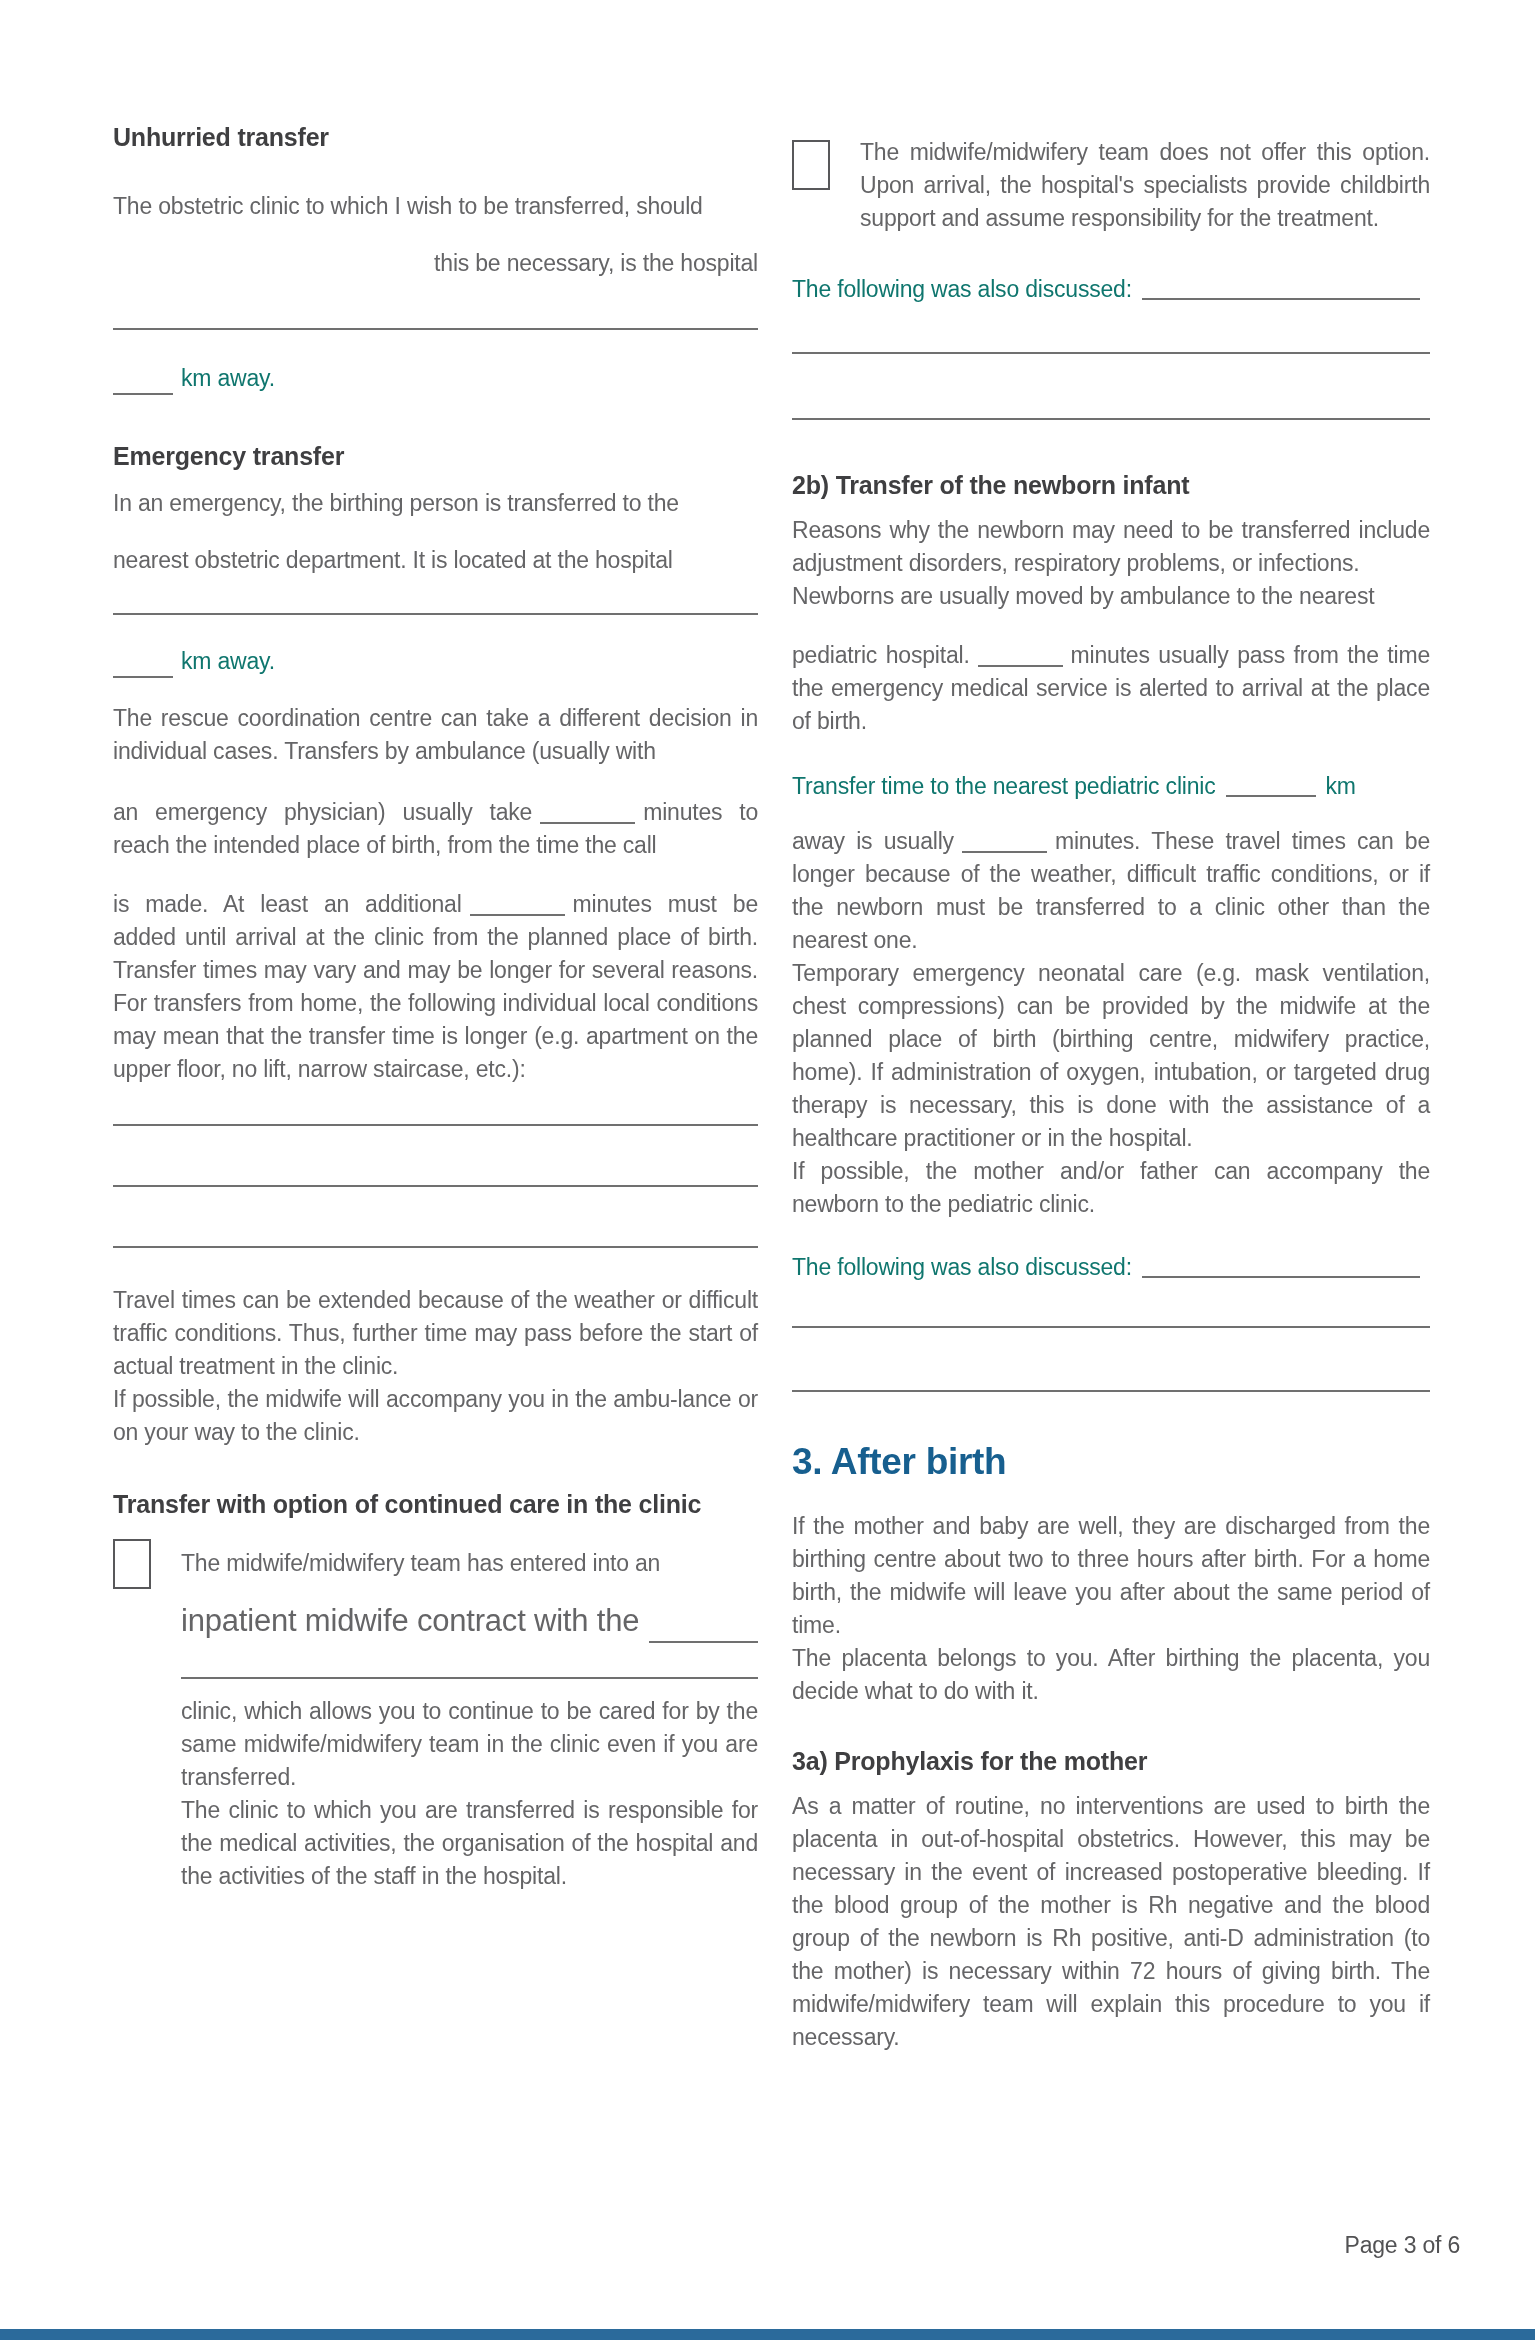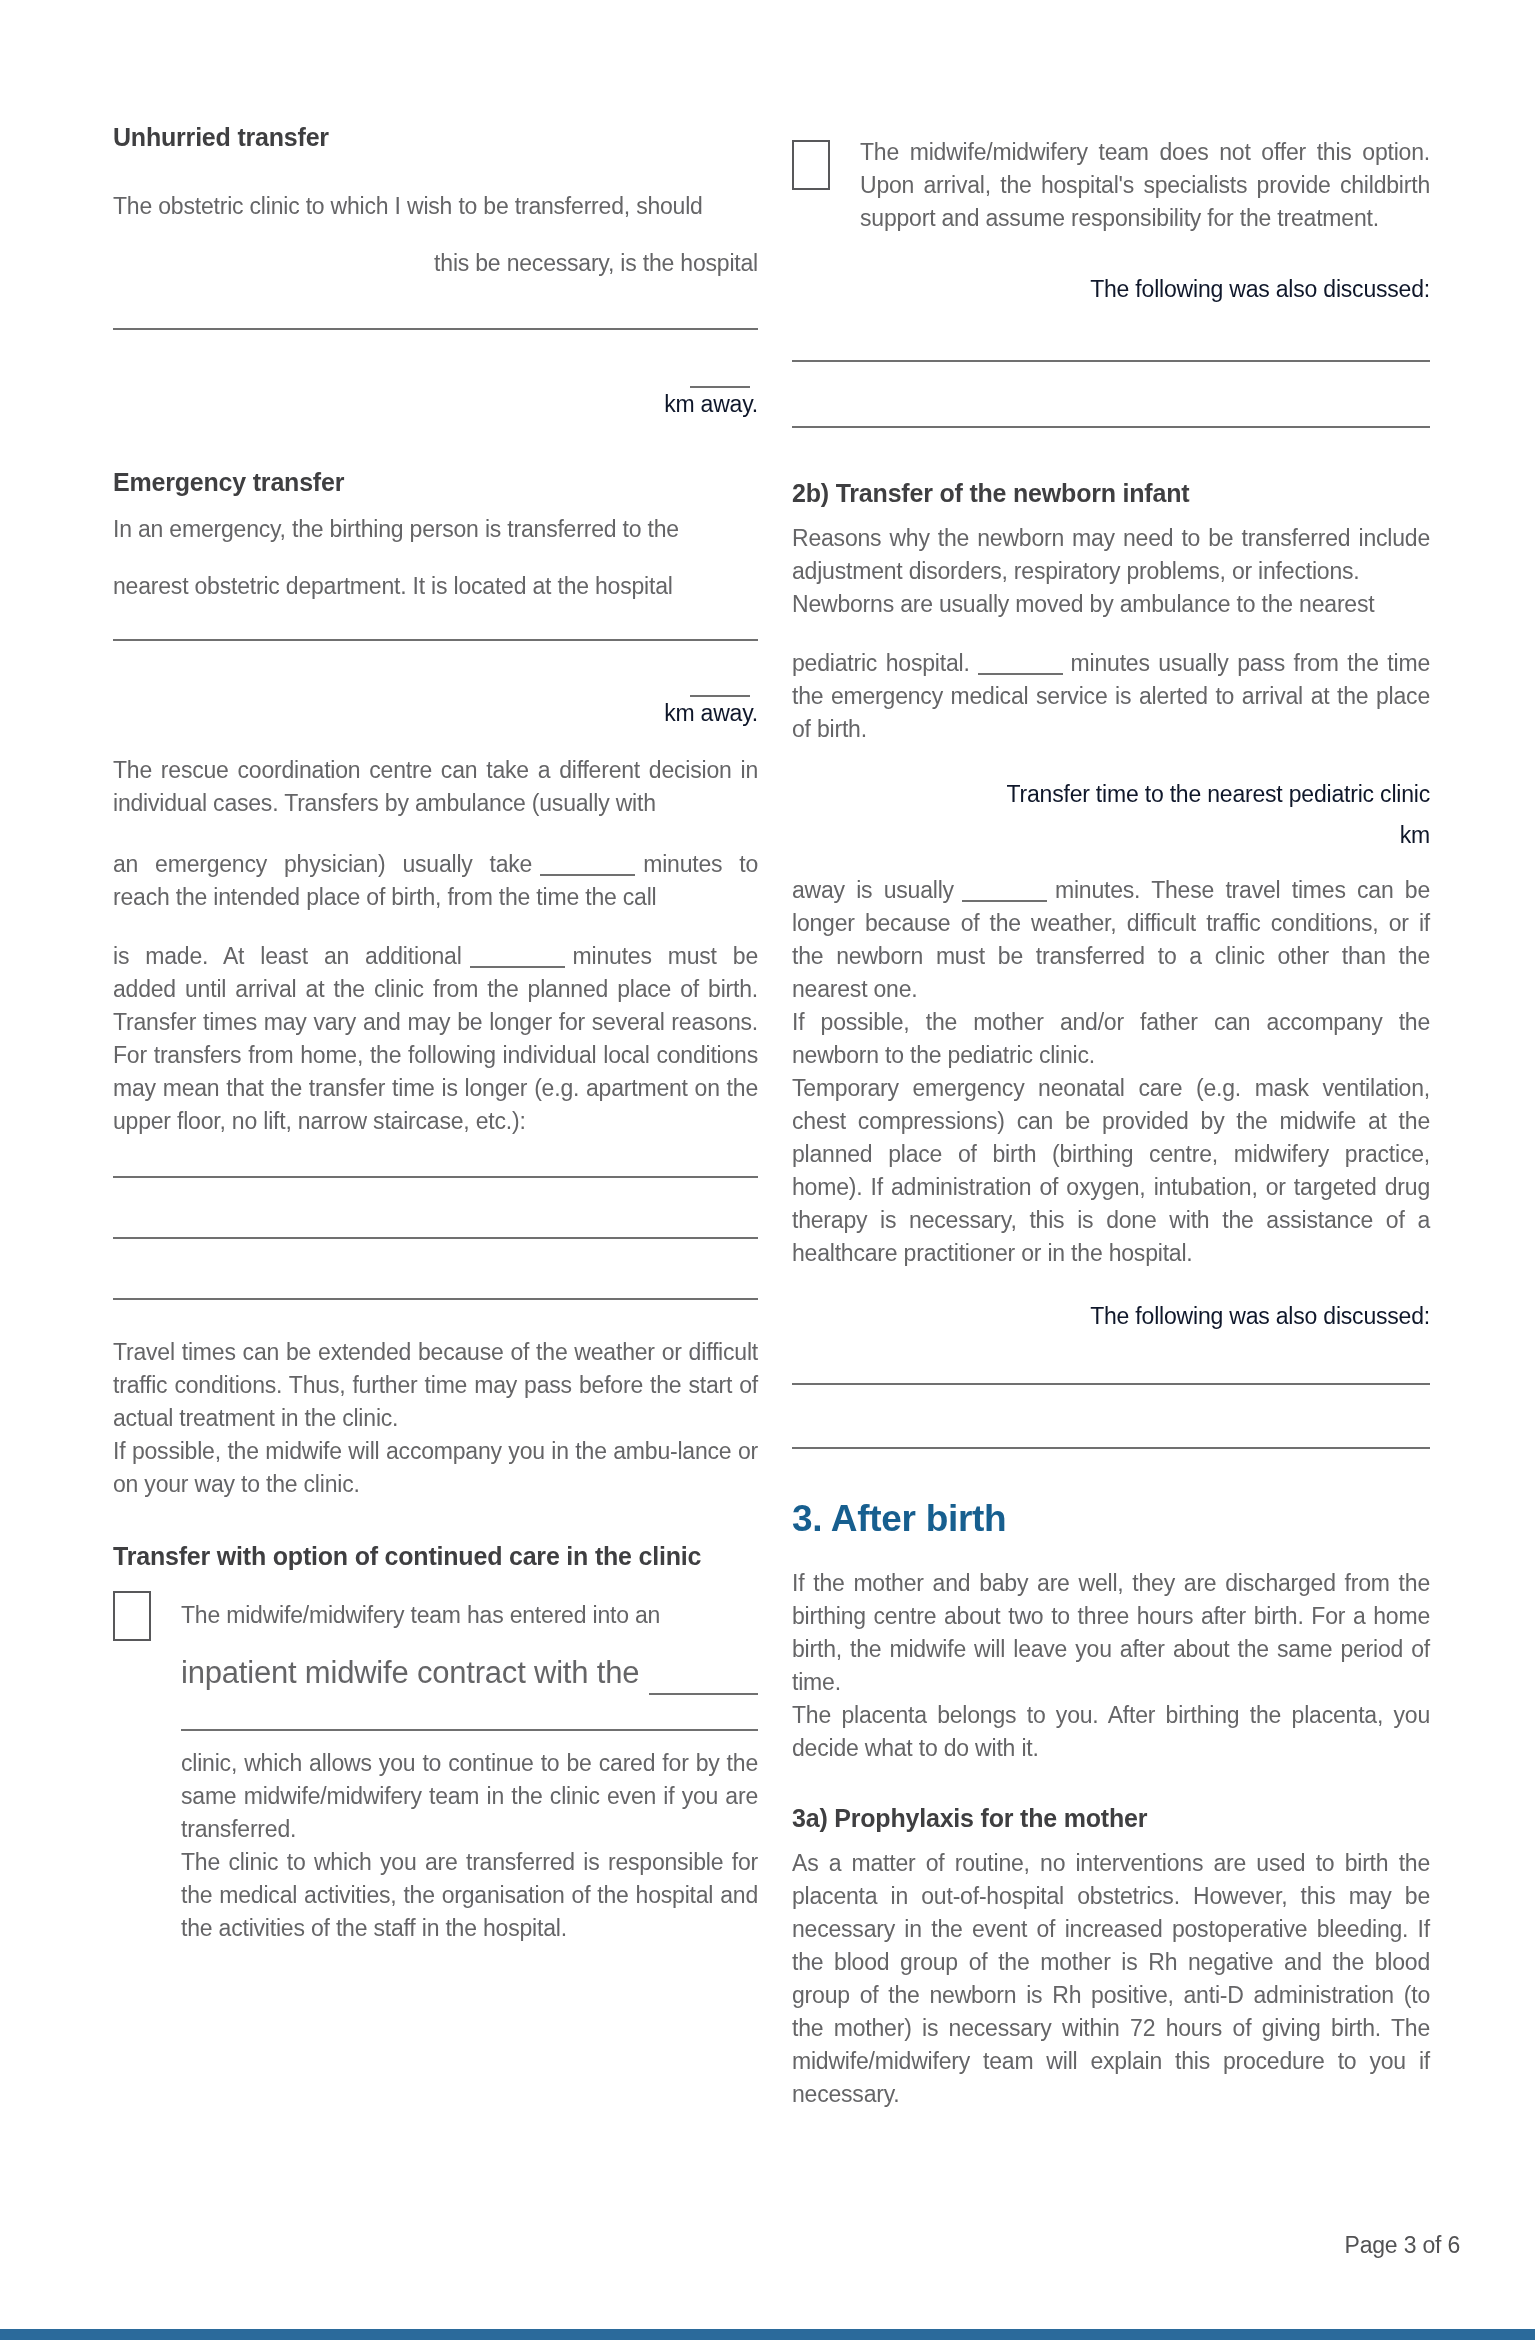--- a/index.html
+++ b/index.html
@@ -35,21 +35,21 @@
   .blank{
     display:inline-block;height:24px;vertical-align:-4px;
     border-bottom:2px solid #707070;margin:0 8px;
   }
   .w60{width:60px;margin-left:0;}
   .w85{width:85px;}
   .w95{width:95px;}
   .blank-full{border-bottom:2px solid #707070;height:0;}
   .row-blank{display:flex;align-items:flex-end;}
   .row-blank .fill{flex:1;border-bottom:2px solid #707070;margin-left:10px;margin-bottom:6px;}
-  .row-inline{display:flex;align-items:flex-end;font-size:23px;line-height:33px;letter-spacing:-0.2px;color:#0f172a;flex-direction:column;}
+  .row-inline{display:flex;align-items:flex-end;font-size:23px;line-height:33px;letter-spacing:-0.2px;color:#0f766e;}
   .row-inline .fill{flex:1;border-bottom:2px solid #707070;margin:0 10px 6px 10px;}
 
   
   .cbrow{display:flex;}
   .cbbox{
     flex:0 0 auto;width:34px;height:46px;margin-top:4px;
     border:2px solid #58585a;background:#fff;
   }
   .cbcontent{margin-left:30px;flex:1;}
 
@@ -164,22 +164,22 @@
 
     <div class="row-inline" style="margin-top:32px;">
       <span>Transfer time to the nearest pediatric clinic</span>
       <span class="fill" style="max-width:90px;"></span>
       <span>km</span>
     </div>
 
     <p class="body" style="margin-top:22px;">
       <span>away is usually</span><span class="blank w85"></span><span>minutes. These travel times can be longer because of the weather, difficult traffic conditions, or if the newborn must be transferred to a clinic other than the nearest one.</span>
     </p>
+    <p class="body">Temporary emergency neonatal care (e.g. mask ventilation, chest compressions) can be provided by the midwife at the planned place of birth (birthing centre, midwifery practice, home). If administration of oxygen, intubation, or targeted drug therapy is necessary, this is done with the assistance of a healthcare practitioner or in the hospital.</p>
     <p class="body">If possible, the mother and/or father can accompany the newborn to the pediatric clinic.</p>
-    <p class="body">Temporary emergency neonatal care (e.g. mask ventilation, chest compressions) can be provided by the midwife at the planned place of birth (birthing centre, midwifery practice, home). If administration of oxygen, intubation, or targeted drug therapy is necessary, this is done with the assistance of a healthcare practitioner or in the hospital.</p>
 
     <div class="row-inline" style="margin-top:30px;">
       <span>The following was also discussed:</span>
       <span class="fill"></span>
     </div>
 
     <div class="blank-full" style="margin-top:42px;"></div>
     <div class="blank-full" style="margin-top:62px;"></div>
 
     <h2 class="section" style="margin-top:48px;">3. After birth</h2>

